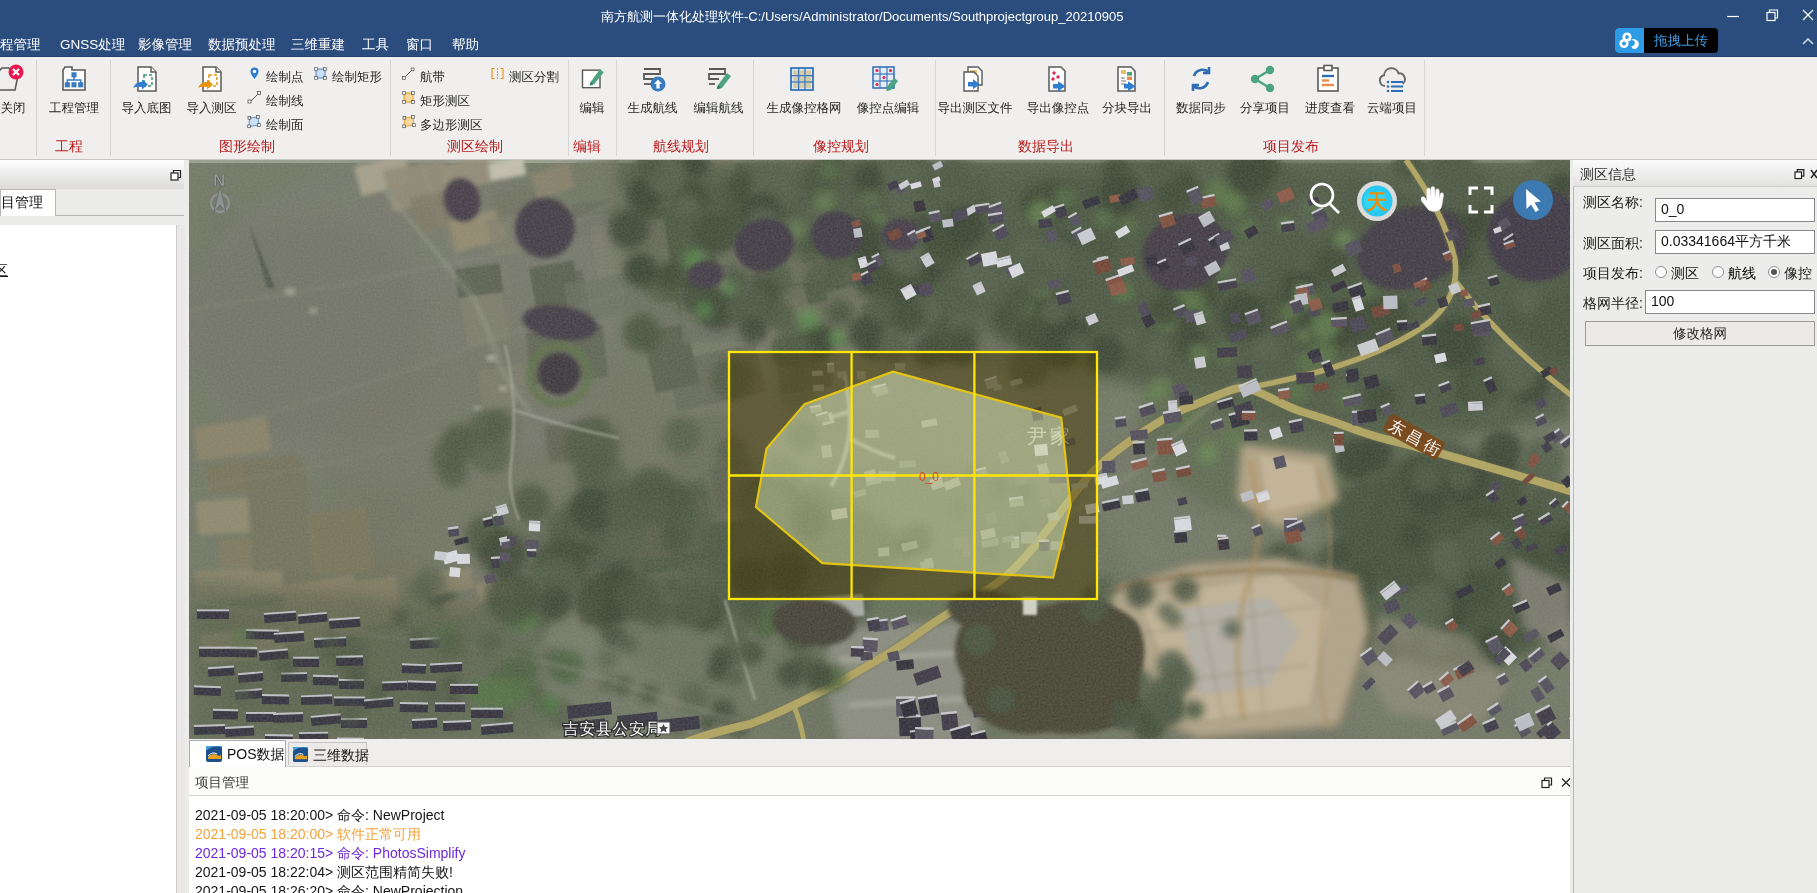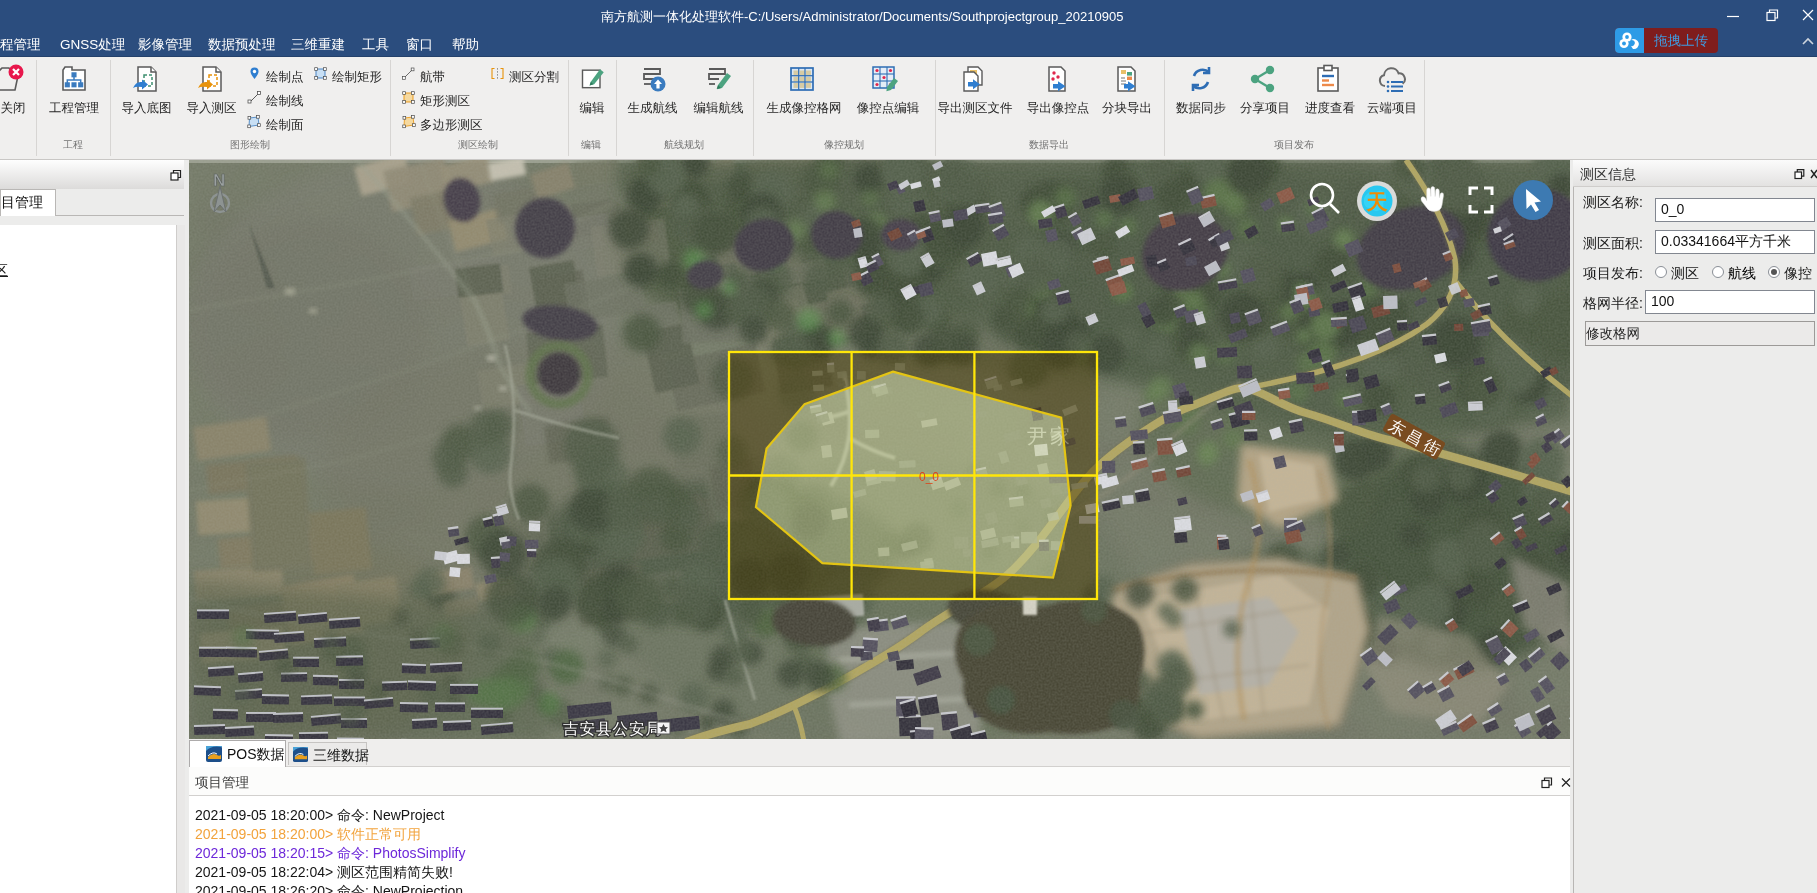--- a/index.html
+++ b/index.html
@@ -4,34 +4,34 @@
 html,body{width:1817px;height:893px;overflow:hidden}
 body{font-family:"Liberation Sans",sans-serif;position:relative;background:#ececeb}
 .abs{position:absolute}
 .titlebar{left:0;top:0;width:1817px;height:29px;background:#2b4d7e}
 .menubar{left:0;top:29px;width:1817px;height:28px;background:#2b4d7e;border-bottom:1px solid #24416b}
 .title-t{top:8px;left:601px;color:#fff;font-size:13px;white-space:nowrap}
 .menu-i{top:36px;color:#fff;font-size:13.5px;white-space:nowrap}
 .ribbon{left:0;top:57px;width:1817px;height:103px;background:#f0efee;border-bottom:1px solid #c9c7c5}
 .rsep{top:60px;width:1px;height:96px;background:#d7d5d3}
 .rlbl{font-size:12.5px;color:#262626;white-space:nowrap;text-align:center}
-.rgrp{font-size:10px;color:#737373;white-space:nowrap;text-align:center}
+.rgrp{font-size:14px;color:#b91c1c;white-space:nowrap;text-align:left}
 .lpanel{left:0;top:160px;width:189px;height:733px;background:#ececeb}
 .lphead{left:0;top:160px;width:184px;height:29px;background:linear-gradient(#fefefe,#dcdbda)}
 .lptab{left:0;top:189px;width:56px;height:27px;background:#fff;border:1px solid #b9b7b5;border-bottom:none;overflow:hidden}
 .lptabline{left:0;top:215px;width:184px;height:1px;background:#b9b7b5}
 .lpwhite{left:0;top:225px;width:176px;height:668px;background:#fff}
 .lpstrip{left:176px;top:225px;width:9px;height:668px;background:#e9e8e7;border-left:1px solid #cfcdcb}
 .rpanel{left:1573px;top:160px;width:244px;height:733px;background:#ececeb;border-left:1px solid #b8b6b4}
 .rphead{left:1573px;top:160px;width:244px;height:27px;background:linear-gradient(#fbfbfb,#e3e2e1);border-bottom:1px solid #cfcdcb}
 .rptitle{left:1580px;top:166px;font-size:14px;color:#333}
 .inp{background:#fff;border:1px solid #828790;font-size:14px;color:#111;line-height:21px;padding-left:5px;white-space:nowrap;overflow:hidden}
 .plbl{font-size:14px;color:#1a1a1a;white-space:nowrap}
 .radio{width:12px;height:12px;border-radius:50%;border:1px solid #8a8f96;background:#fff}
-.btn{background:#ebeae9;border:1px solid #9c9a98;font-size:13.5px;color:#222;text-align:left;line-height:23px}
+.btn{background:#ebeae9;border:1px solid #9c9a98;font-size:13.5px;color:#222;text-align:center;line-height:23px}
 .tabbar{left:189px;top:739px;width:1381px;height:28px;background:#efeeed;border-bottom:1px solid #d2d0ce}
 .btab{font-size:14px;color:#111;white-space:nowrap}
 .cmdwin{left:189px;top:767px;width:1381px;height:126px;background:#fff;border-top:1px solid #c5c3c1}
 .cmdhead{left:189px;top:767px;width:1381px;height:29px;background:#fcfcfb;border-bottom:1px solid #d2d0ce}
 .cmdtitle{left:195px;top:774px;font-size:13.5px;color:#3a3a3a}
 .logline{left:195px;font-size:14px;color:#151515;white-space:nowrap}
 </style></head><body>
 <div class="abs titlebar"></div>
 <div class="abs menubar"></div>
 <div class="abs title-t">南方航测一体化处理软件-C:/Users/Administrator/Documents/Southprojectgroup_20210905</div>
@@ -44,21 +44,21 @@
     </g>
   </svg>
 <div class="abs menu-i" style="left:0px">程管理</div>
 <div class="abs menu-i" style="left:60px">GNSS处理</div>
 <div class="abs menu-i" style="left:138px">影像管理</div>
 <div class="abs menu-i" style="left:208px">数据预处理</div>
 <div class="abs menu-i" style="left:291px">三维重建</div>
 <div class="abs menu-i" style="left:362px">工具</div>
 <div class="abs menu-i" style="left:406px">窗口</div>
 <div class="abs menu-i" style="left:452px">帮助</div>
-<div class="abs" style="left:1615px;top:28px;width:103px;height:25px;border-radius:4px;background:#7f1d1d;overflow:hidden">
+<div class="abs" style="left:1615px;top:28px;width:103px;height:25px;border-radius:4px;background:#000000;overflow:hidden">
     <div class="abs" style="left:0;top:0;width:29px;height:25px;background:#2e9be6"><svg width="29" height="25" viewBox="0 0 29 25">
         <g fill="#fff">
           <circle cx="12" cy="9" r="4.6"></circle>
           <circle cx="9" cy="15.5" r="4.6"></circle>
           <path d="M16 12 a5 5 0 1 1 2 9 l-2 -3 a3 3 0 1 0 -2 -4 z"></path>
           <circle cx="12" cy="9" r="1.9" fill="#2e9be6"></circle>
           <circle cx="9" cy="15.5" r="1.9" fill="#2e9be6"></circle>
         </g>
       </svg></div>
     <div class="abs" style="left:29px;top:0;width:74px;text-align:center;font-size:13.5px;color:#3f9be0;line-height:25px">拖拽上传</div>

